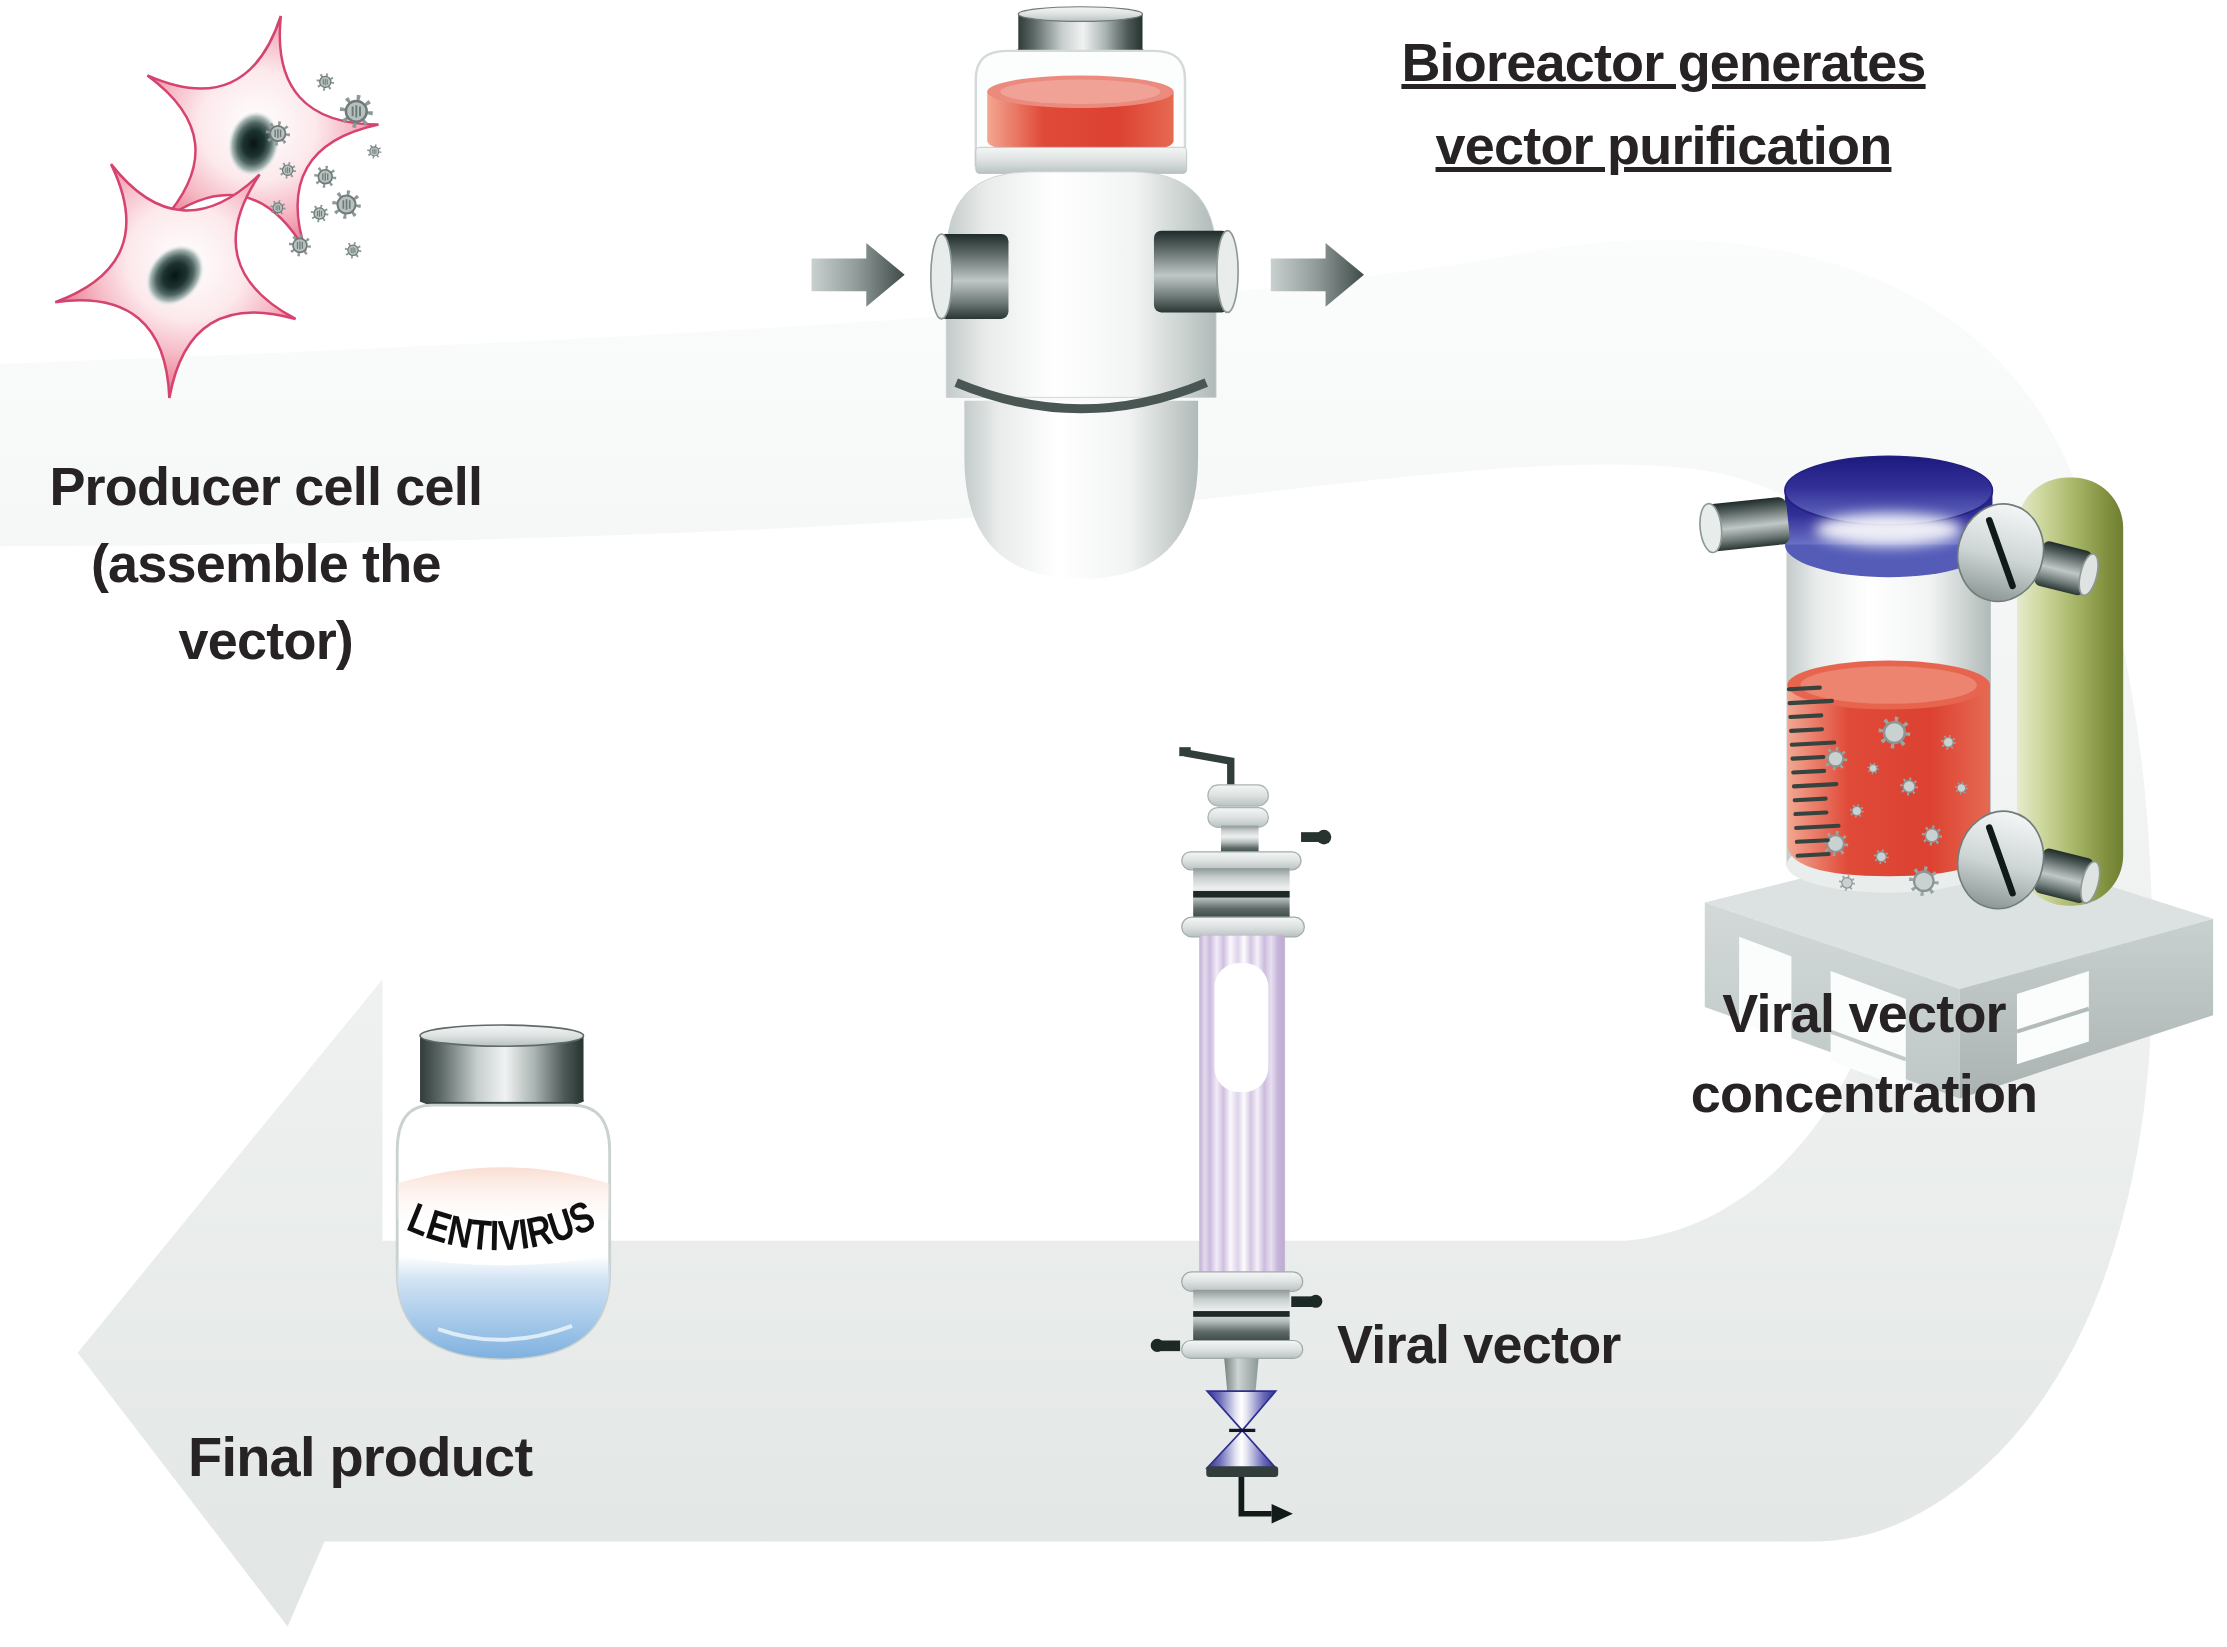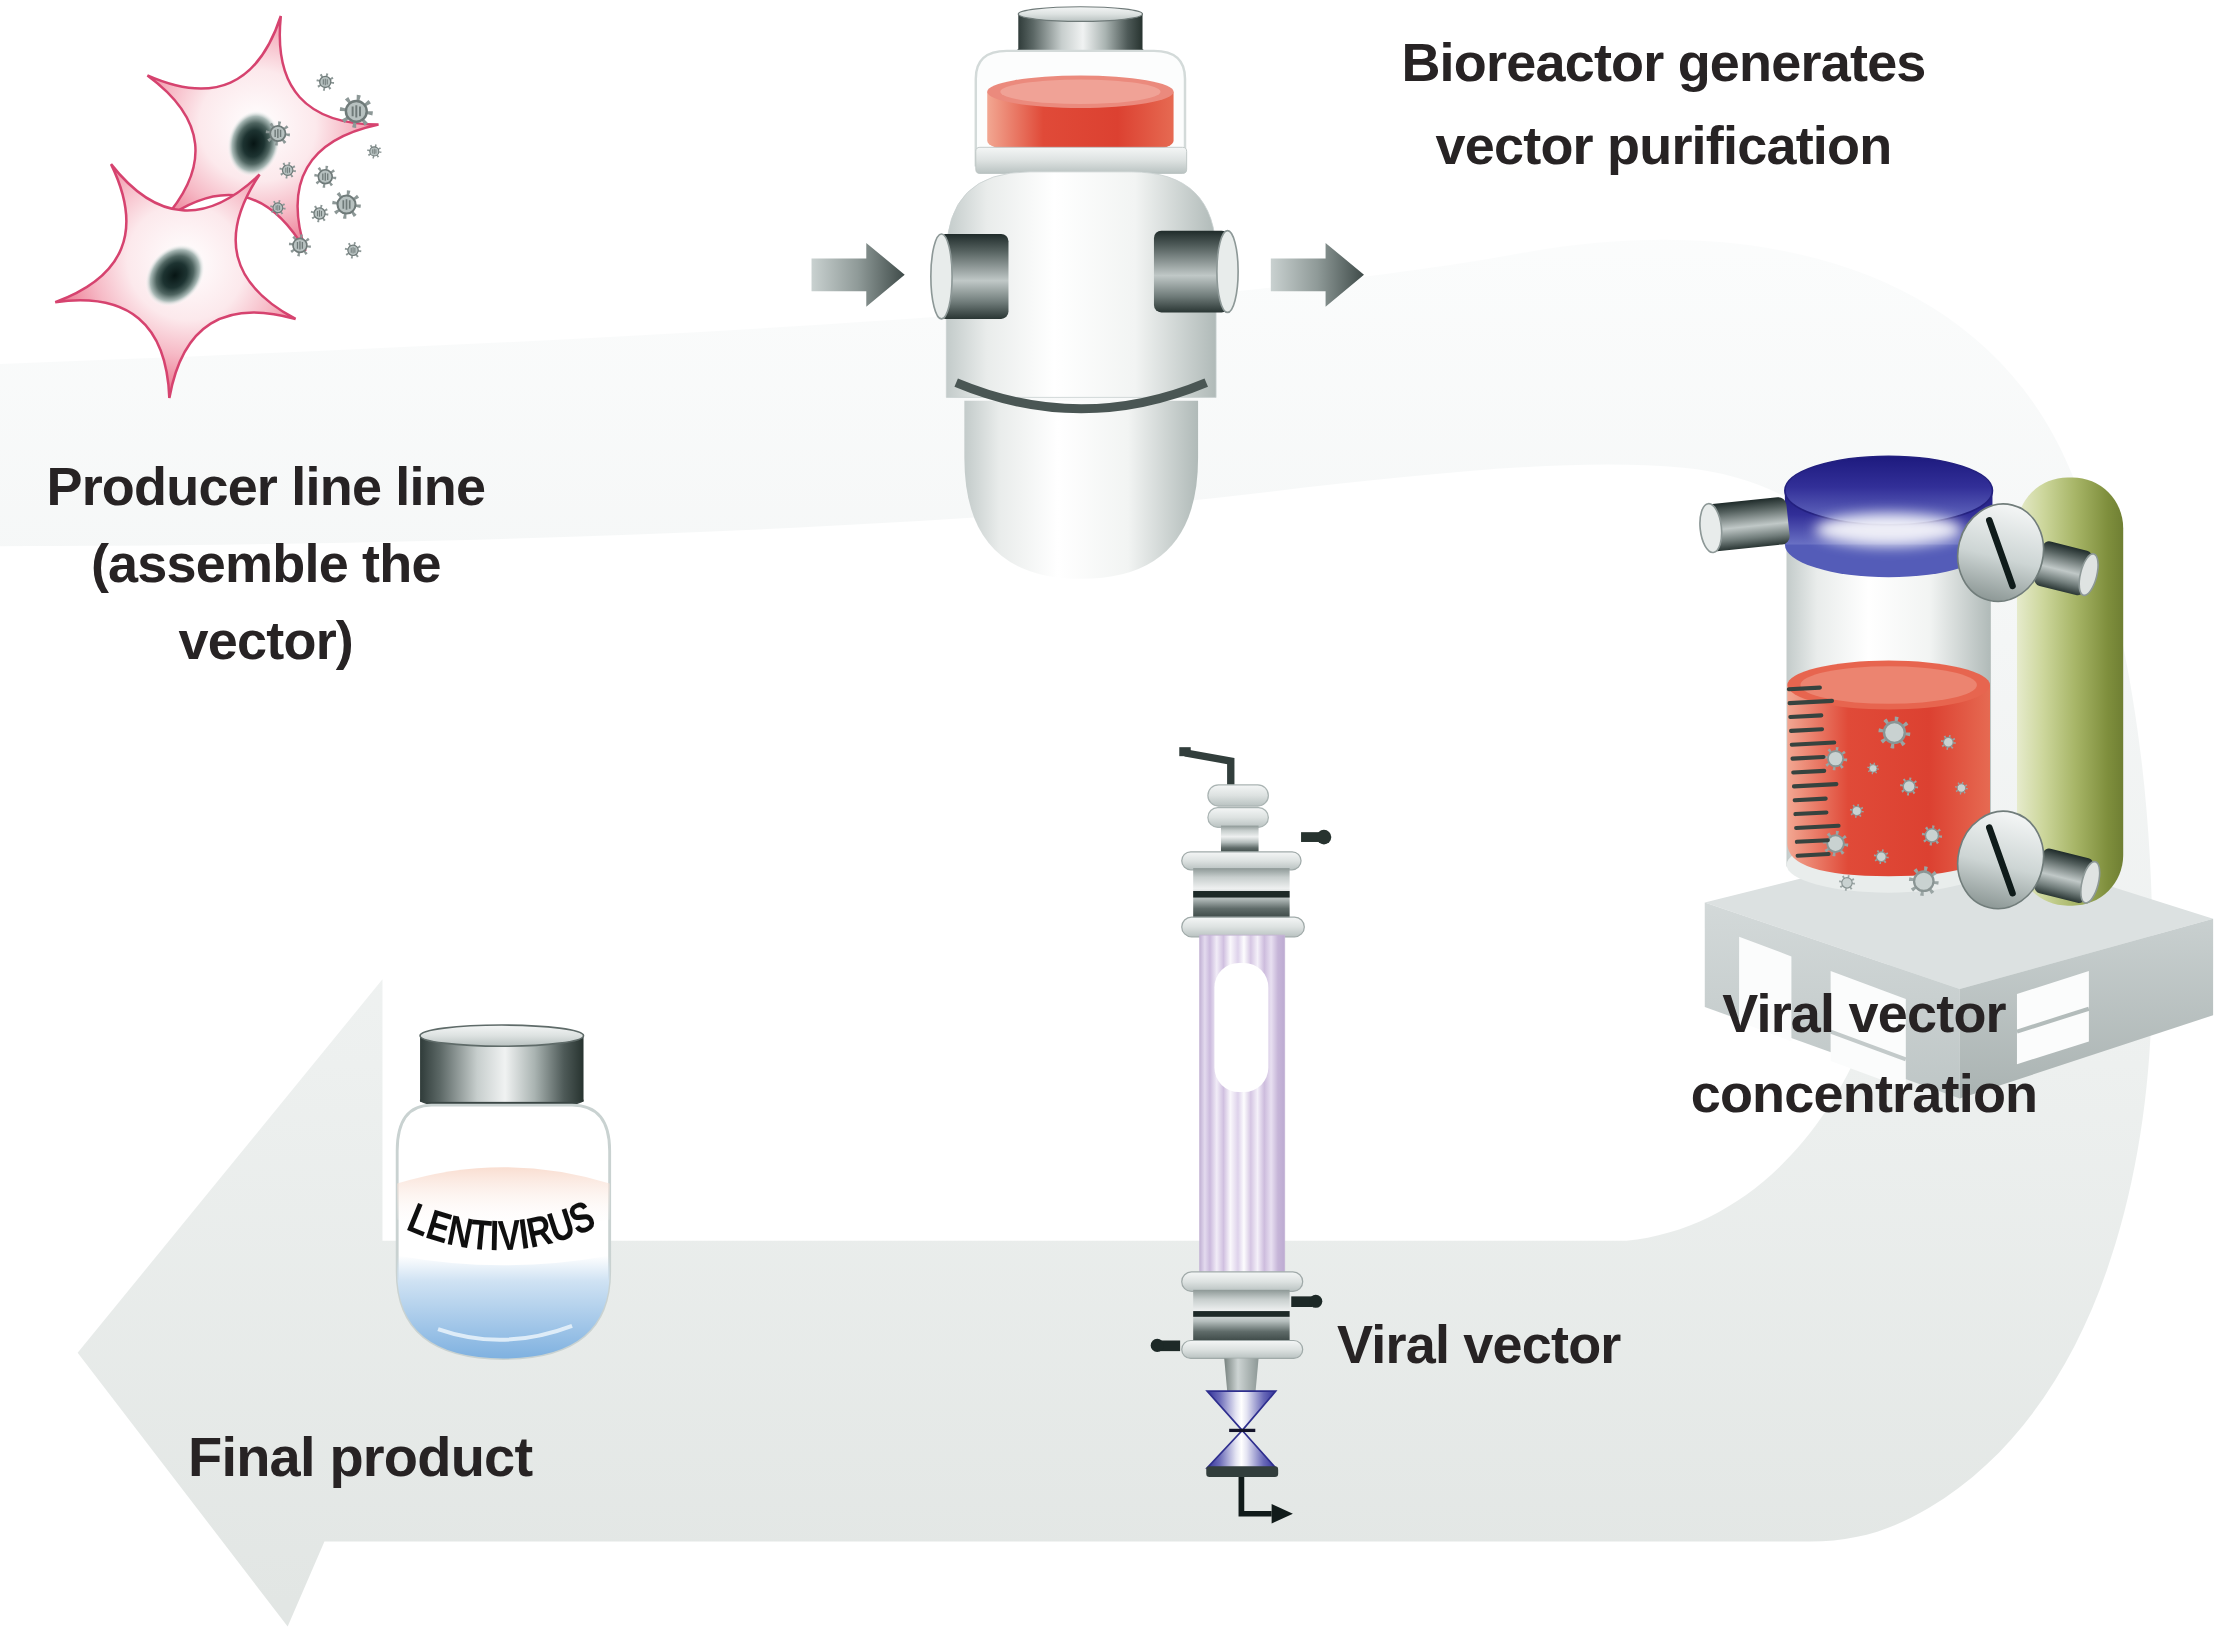--- a/index.html
+++ b/index.html
@@ -13,21 +13,21 @@
   .scene{position:absolute;left:0;top:0;width:2227px;height:1648px;}
   .lbl{
     position:absolute;
     font-family:"Liberation Sans",sans-serif;
     font-weight:700;
     color:#272324;
     letter-spacing:-0.8px;
   }
   .lbl span{display:block;}
   #lbl-producer{left:12.3px;top:448px;width:507px;font-size:54px;line-height:77px;text-align:center;}
-  #lbl-bioreactor{left:1320px;top:21px;width:687px;font-size:54px;line-height:83px;text-align:center;}
+  #lbl-bioreactor{left:1320px;top:21px;width:687px;font-size:54px;line-height:83px;text-align:center;text-decoration:underline;}
   #lbl-concentration{left:1590px;top:973px;width:548px;font-size:54px;line-height:80px;text-align:center;}
   #lbl-purification{left:1337px;top:1305px;width:507px;font-size:54px;line-height:78px;text-align:left;}
   #lbl-final{left:188px;top:1424px;width:474px;font-size:56px;}
 </style>
 </head>
 <body>
 
 <div class="canvas">
 
   <svg class="scene" viewBox="0 0 2725 2016">
@@ -370,21 +370,21 @@
       <path d="M486,1556 L486,1536 Q616,1560 746,1536 L746,1556 Q746,1662 616,1662 Q486,1662 486,1556 Z" fill="url(#gVBlue)"></path>
       <path d="M536,1626 Q616,1654 700,1622" fill="none" stroke="#e6f1fa" stroke-width="5" opacity="0.9"></path>
 
       <text font-family="Liberation Sans, sans-serif" font-size="52" font-weight="800" fill="#0f0f0f">
         <textPath href="#lviPath" xlink:href="#lviPath" startOffset="4" textLength="244" lengthAdjust="spacingAndGlyphs">LENTIVIRUS</textPath>
       </text>
     </g>
   </svg>
 
   <div class="lbl" id="lbl-producer">
-    <span>Producer line line</span>
+    <span>Producer cell cell</span>
     <span>(assemble the vector)</span>
   </div>
 
   <div class="lbl" id="lbl-bioreactor">
     <span>Bioreactor generates</span>
     <span>vector purification</span>
   </div>
 
   <div class="lbl" id="lbl-concentration">
     <span>Viral vector</span>

